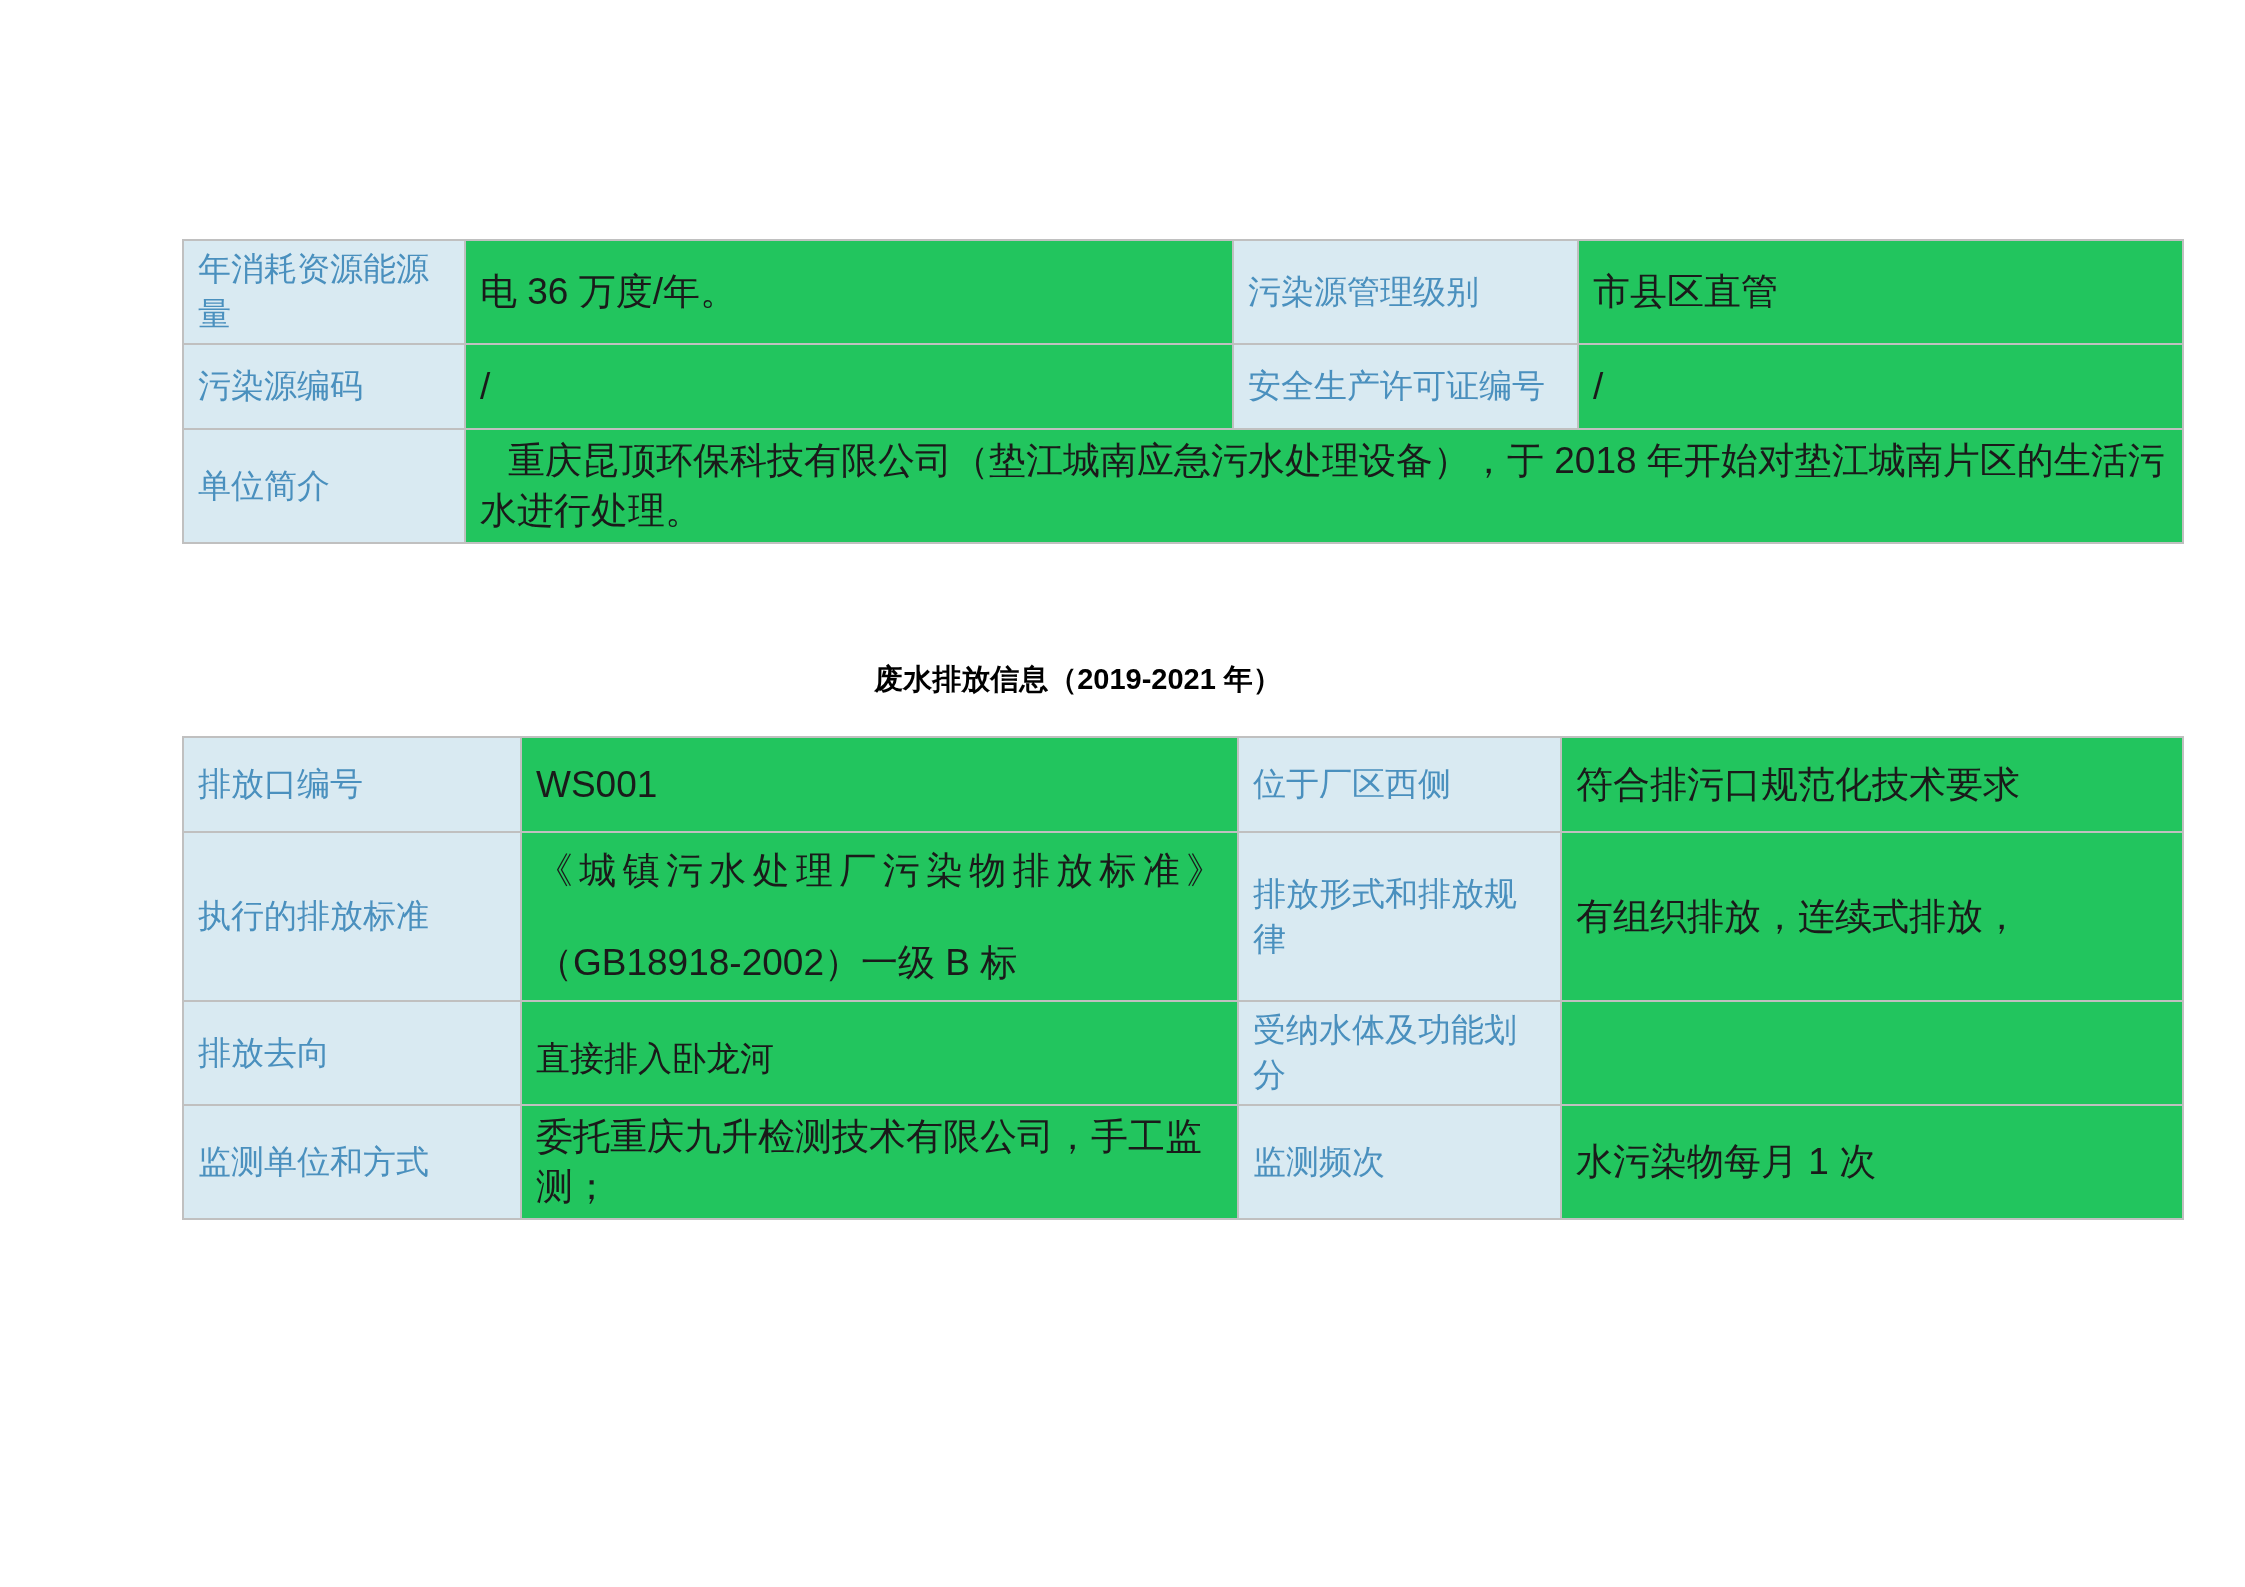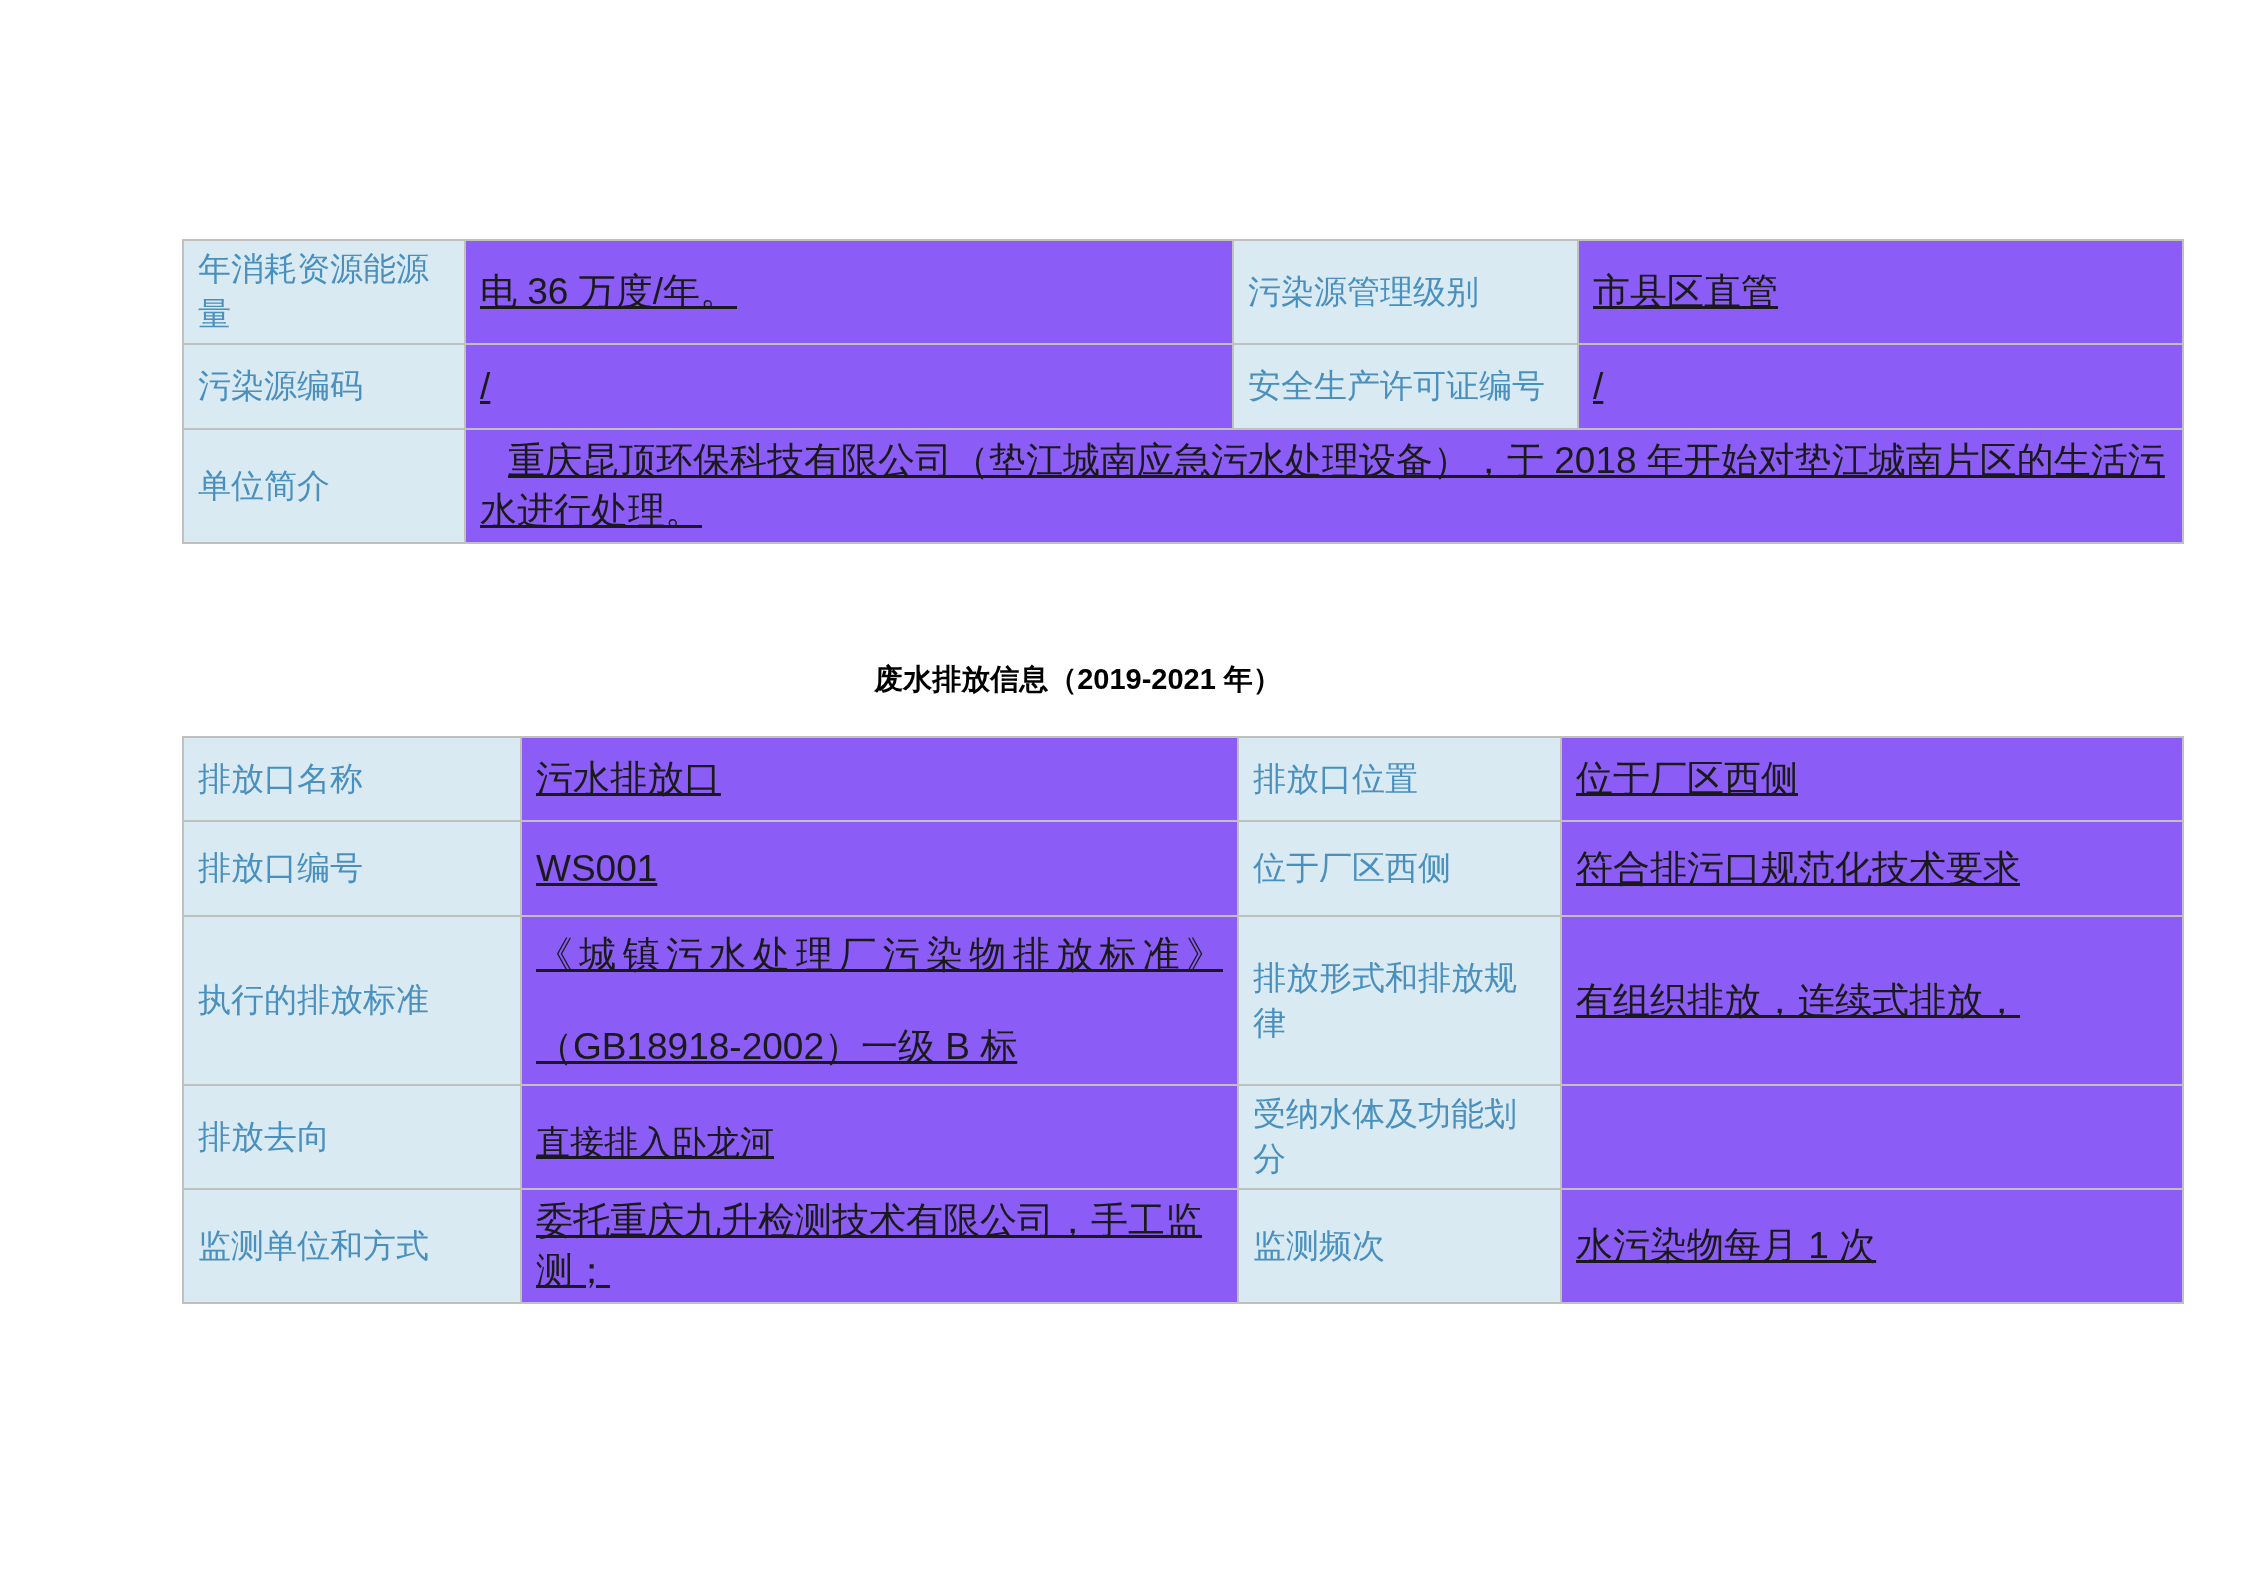--- a/index.html
+++ b/index.html
@@ -32,24 +32,23 @@
     padding:6px 14px;
     box-sizing:border-box;
     overflow:hidden;
   }
   td.label{
     background:var(--label-bg);
     color:var(--label-text);
     font-size:33px;
   }
   td.value{
-    background:#8b5cf6;
+    background:#22c55e;
     color:var(--value-text);
     font-size:37px;
-    text-decoration:underline;
   }
   td.value-serif{
     font-family:"Liberation Serif", serif;
     font-size:34px;
     padding-top:18px;
   }
   td.intro-value{
     text-indent:28px;
   }
   .std-line1{
@@ -117,26 +116,20 @@
   <div class="section-title">废水排放信息（2019-2021 年）</div>
 
   <table class="info" id="table2">
     <colgroup>
       <col style="width:338px">
         <col style="width:717px">
         <col style="width:323px">
         <col style="width:622px">
     </colgroup>
     <tbody>
-        <tr class="r0">
-      <td class="label"><span>排放口名称</span></td>
-      <td class="value"><span>污水排放口</span></td>
-      <td class="label"><span>排放口位置</span></td>
-      <td class="value"><span>位于厂区西侧</span></td>
-    </tr>
     <tr class="r1">
       <td class="label"><span>排放口编号</span></td>
       <td class="value"><span>WS001</span></td>
       <td class="label"><span>位于厂区西侧</span></td>
       <td class="value"><span>符合排污口规范化技术要求</span></td>
     </tr>
     <tr class="r3">
       <td class="label"><span>执行的排放标准</span></td>
       <td class="value">
         <span class="std-line1">《城镇污水处理厂污染物排放标准》</span>

